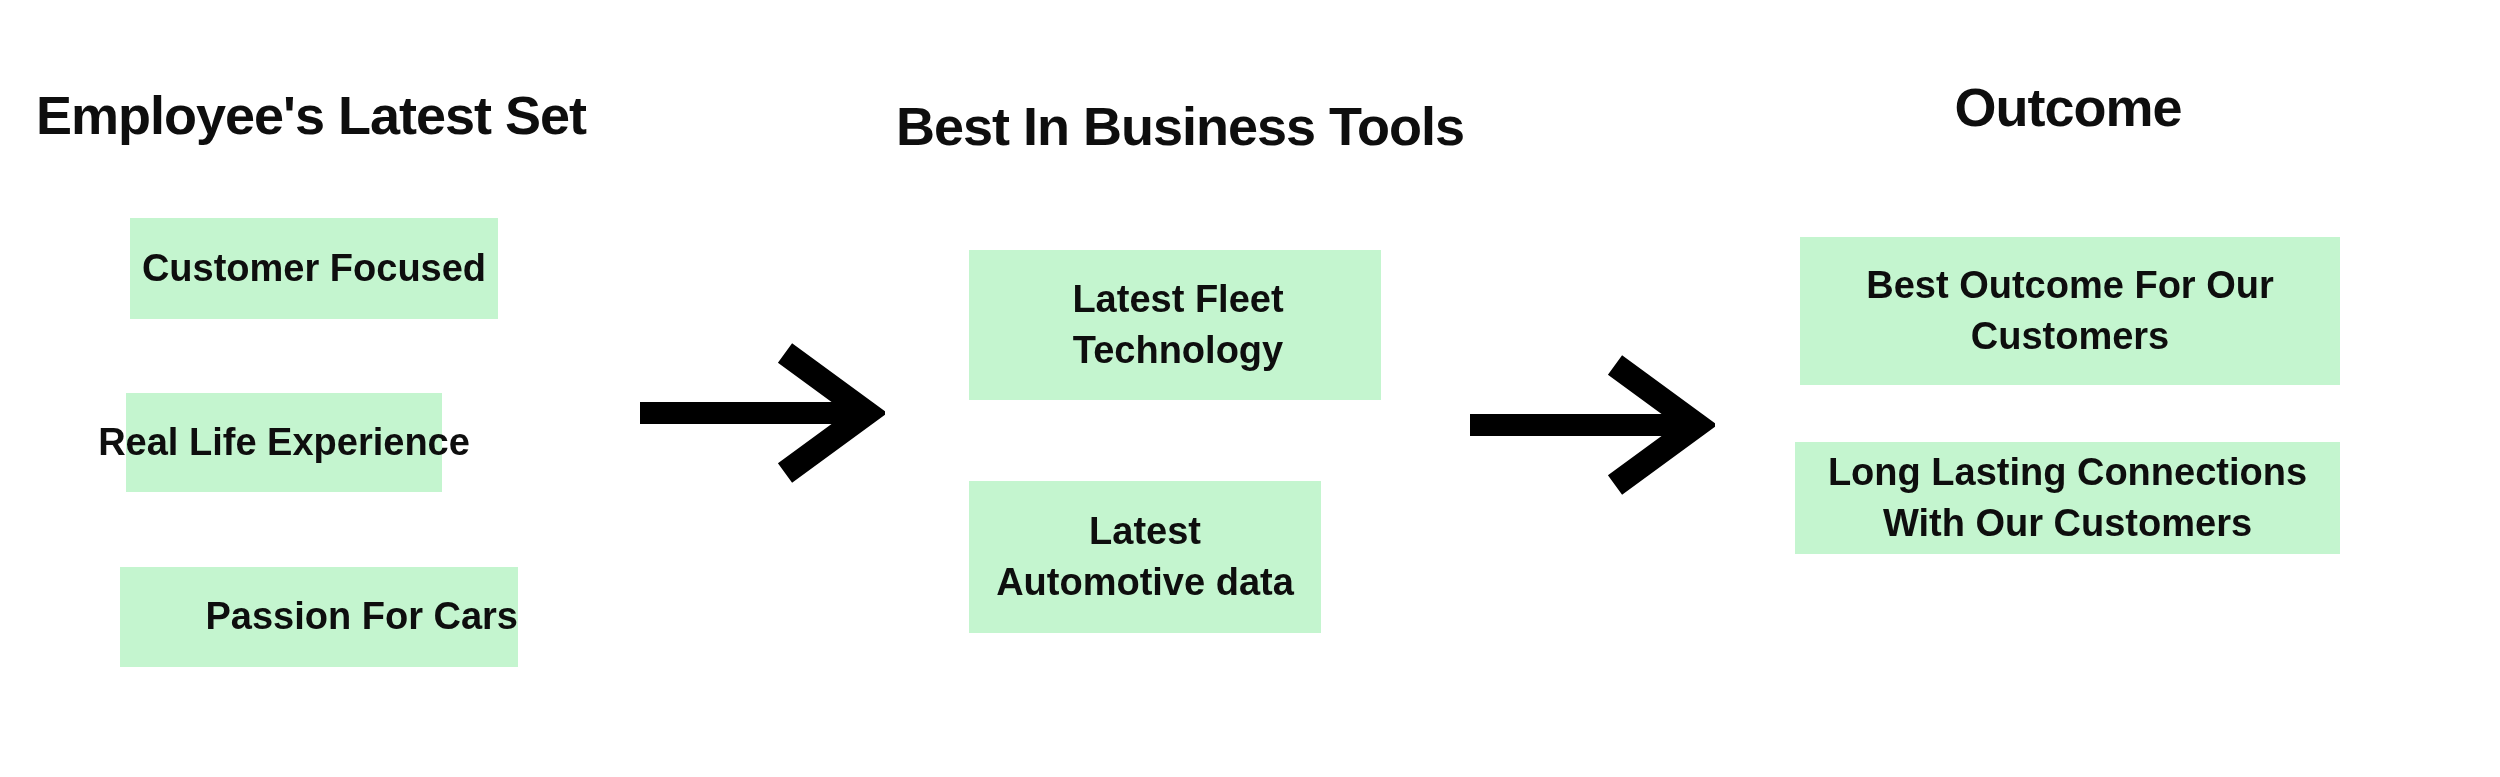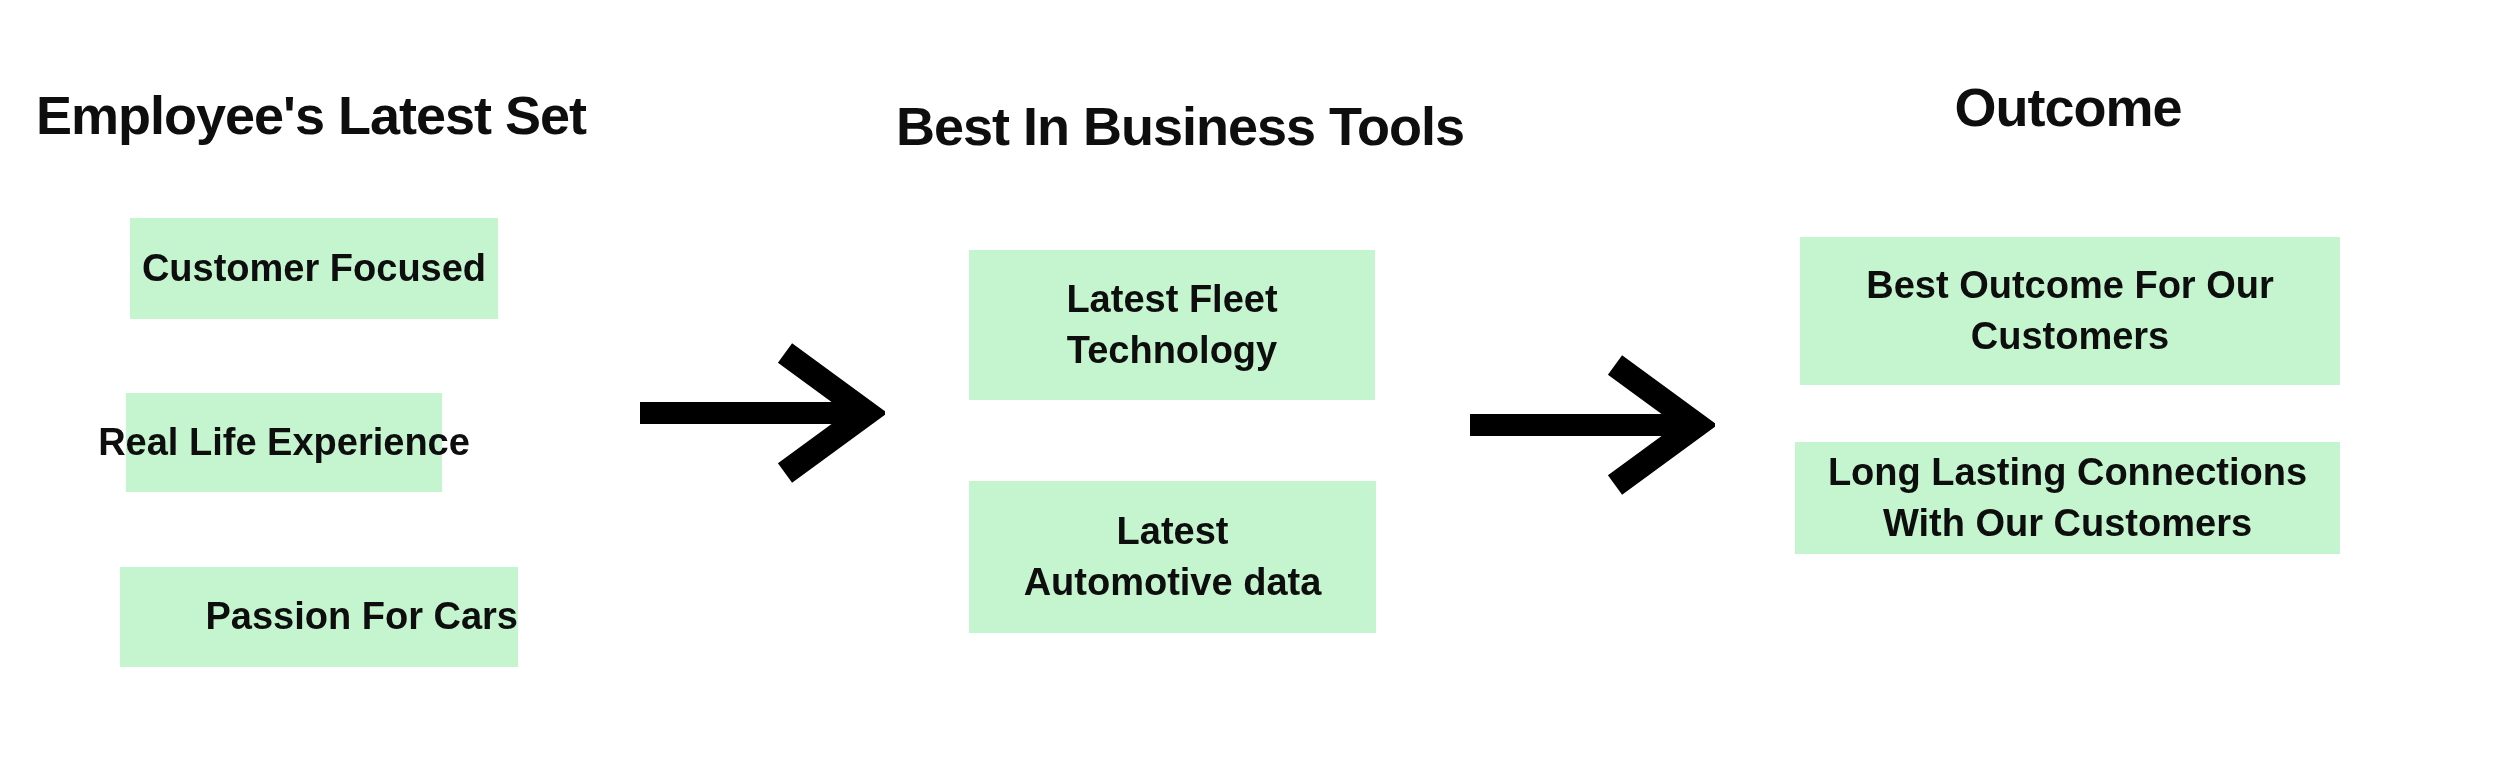--- a/index.html
+++ b/index.html
@@ -38,21 +38,21 @@
   
   #title-skills {left:311px;  top:88px;}
   #title-tools  {left:1164px; top:99px;margin-left:16px;}
   #title-outcome{left:2068px; top:80px;}
   
   #box-customer-focused   {left:130px; top:218px; width:368px; height:101px;}
   #box-real-life-experience{left:126px; top:393px; width:316px; height:99px;}
   #box-passion-for-cars   {left:120px; top:567px; width:398px; height:100px;justify-content:flex-end;}
   
   #box-latest-fleet-technology{left:969px; top:250px; width:406px; height:150px;}
-  #box-latest-automotive-data {left:969px; top:481px; width:407px; height:152px;}
+  #box-latest-automotive-data {left:969px; top:481px; width:352px; height:152px;}
   
   #box-best-outcome    {left:1800px; top:237px; width:540px; height:148px;}
   #box-long-connections{left:1795px; top:442px; width:545px; height:112px;}
   
   .flow-arrow{position:absolute;width:250px;height:140px;}
   #arrow-1{left:635px;  top:343px;}
   #arrow-2{left:1465px; top:355px;}
 </style>
 </head>
 <body style="background: rgb(255, 255, 255);">
@@ -73,21 +73,21 @@
 
 <div class="green-box" id="box-passion-for-cars" style="background: rgb(196, 245, 207);">
   <span class="box-label" style="color: rgb(14, 14, 14);">Passion For Cars</span>
 </div>
 
 <svg class="flow-arrow" id="arrow-1" viewBox="0 0 250 140">
   <path d="M5,70 L216,70" stroke="#000000" stroke-width="22" fill="none"></path>
   <path d="M150,10 L232,70 L150,130" stroke="#000000" stroke-width="24" fill="none" stroke-linejoin="miter"></path>
 </svg>
 
-<div class="green-box" id="box-latest-fleet-technology" style="background: rgb(196, 245, 207);">
+<div class="green-box" id="box-latest-fleet-technology" style="background: rgb(196, 245, 207); padding-left: 6px;">
   <span class="box-label" style="color: rgb(14, 14, 14);">Latest Fleet
 Technology</span>
 </div>
 
 <div class="green-box" id="box-latest-automotive-data" style="background: rgb(196, 245, 207);">
   <span class="box-label" style="color: rgb(14, 14, 14);">Latest
 Automotive data</span>
 </div>
 
 <svg class="flow-arrow" id="arrow-2" viewBox="0 0 250 140">

